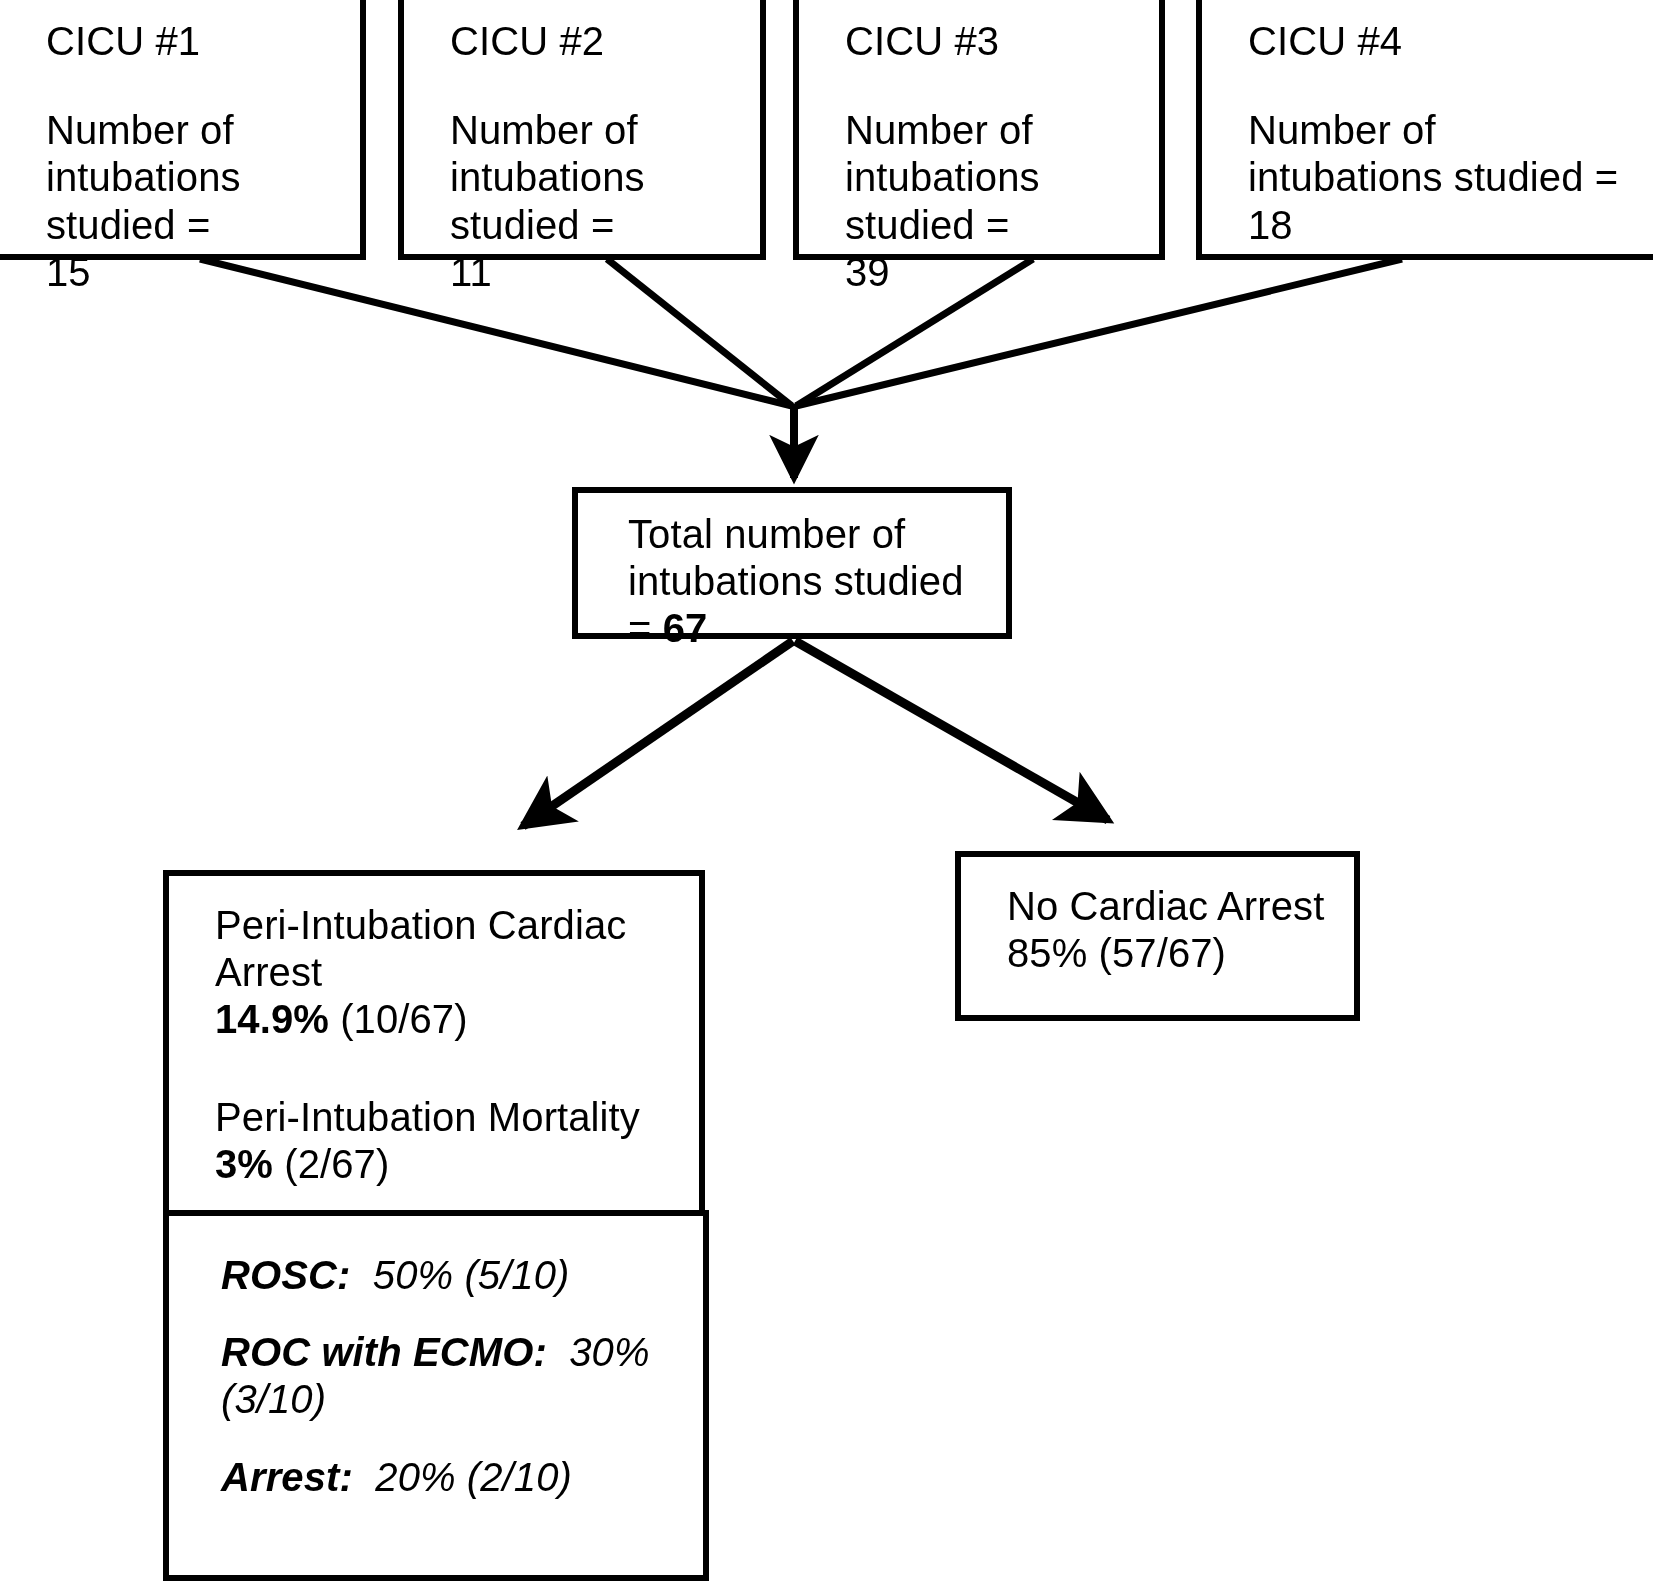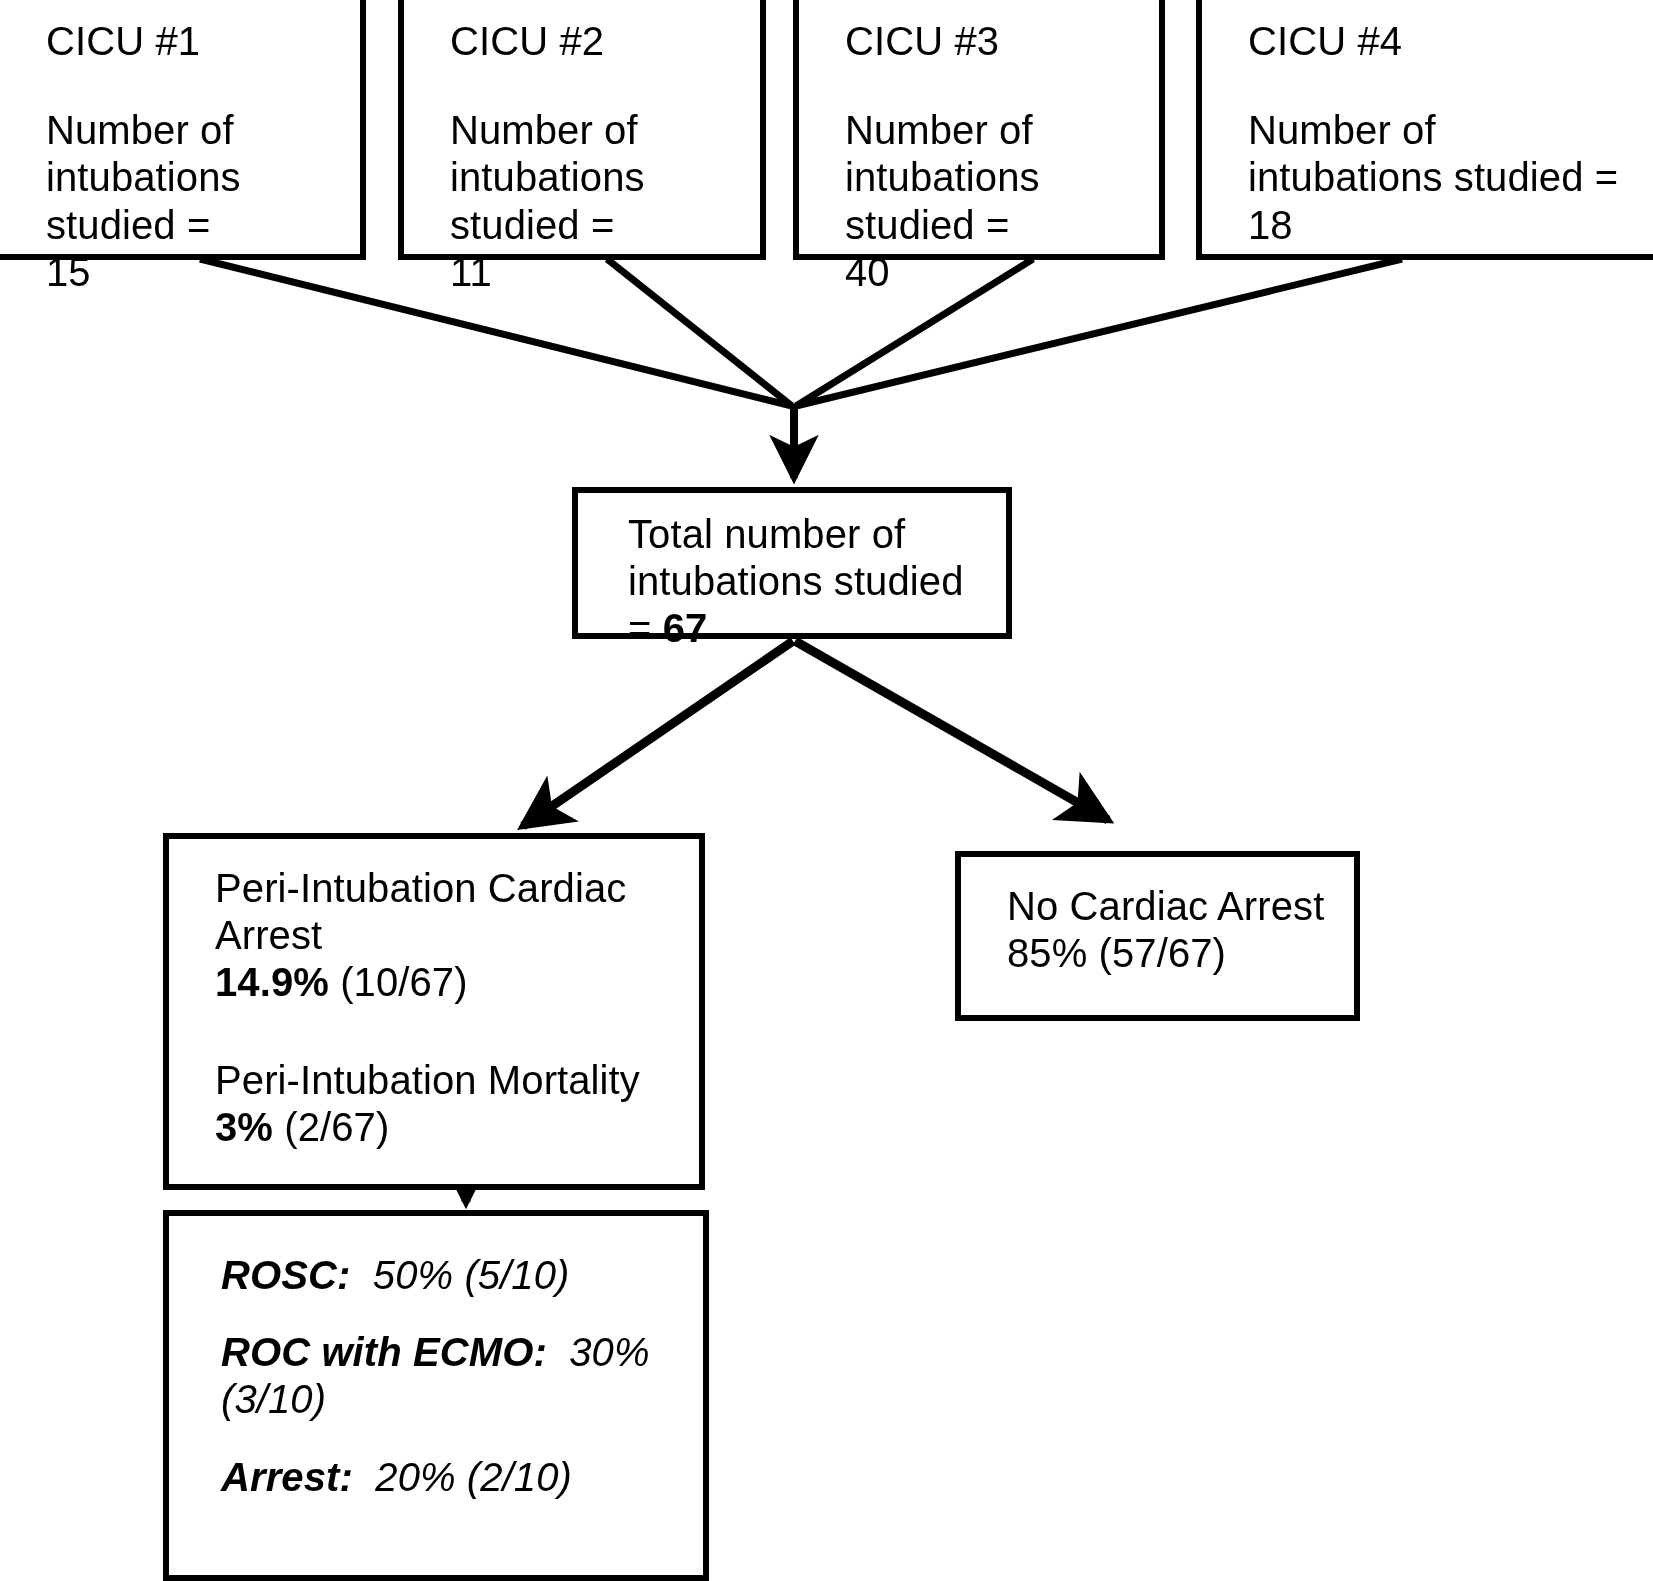--- a/index.html
+++ b/index.html
@@ -55,21 +55,21 @@
   b, .bold {
     font-weight: bold;
   }
   
   #cicu-1 { left: -6px;   top: -6px;  width: 372px; height: 266px; }
   #cicu-2 { left: 398px;  top: -6px;  width: 368px; height: 266px; }
   #cicu-3 { left: 793px;  top: -6px;  width: 372px; height: 266px; }
   #cicu-4 { left: 1196px; top: -6px;  width: 463px; height: 266px; }
 
   #total-node  { left: 572px; top: 487px;  width: 440px; height: 152px; }
-  #arrest-node { left: 163px; top: 833px;  width: 542px; height: 357px; }
+  #arrest-node { left: 163px; top: 870px;  width: 542px; height: 357px; }
   #noarrest-node { left: 955px; top: 851px; width: 405px; height: 170px; }
   #outcome-node { left: 163px; top: 1210px; width: 546px; height: 371px; }
 
   #cicu-1 .inner, #cicu-2 .inner, #cicu-3 .inner, #cicu-4 .inner {
     padding: 18px 22px 0 26px;
   }
   #total-node .inner { padding: 18px 20px 0 30px; }
   #arrest-node .inner { padding: 26px 20px 0 26px; }
   #noarrest-node .inner { padding: 26px 20px 0 26px; }
   #outcome-node .inner { padding: 36px 20px 0 32px; font-style: italic; }
@@ -120,21 +120,21 @@
       <div class="line">11</div>
     </div>
   </div>
 
   <div class="node" id="cicu-3">
     <div class="inner">
       <div class="line">CICU #3</div>
       <div class="gap"></div>
       <div class="line">Number of
 intubations studied =</div>
-      <div class="line">40</div>
+      <div class="line">39</div>
     </div>
   </div>
 
   <div class="node" id="cicu-4">
     <div class="inner">
       <div class="line">CICU #4</div>
       <div class="gap"></div>
       <div class="line">Number of
 intubations studied =</div>
       <div class="line">18</div>

